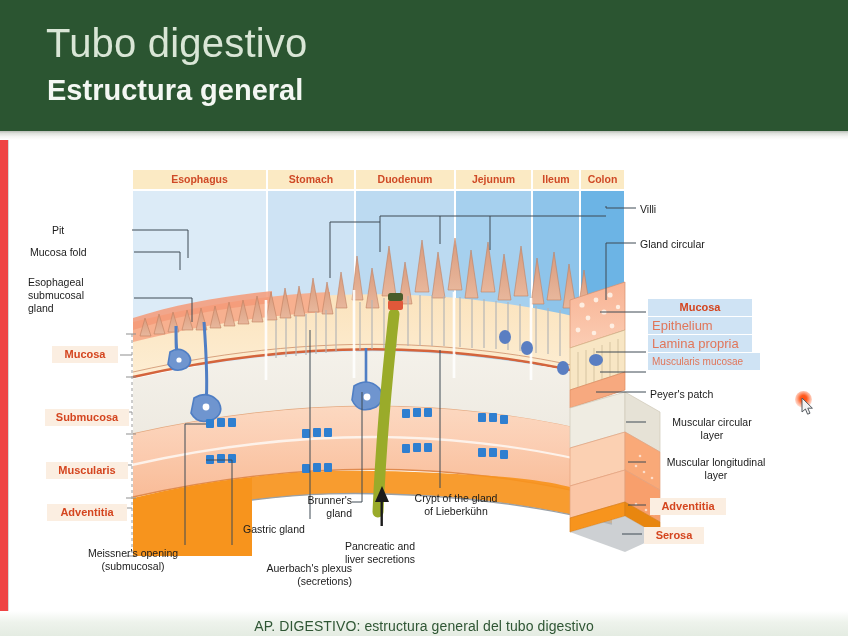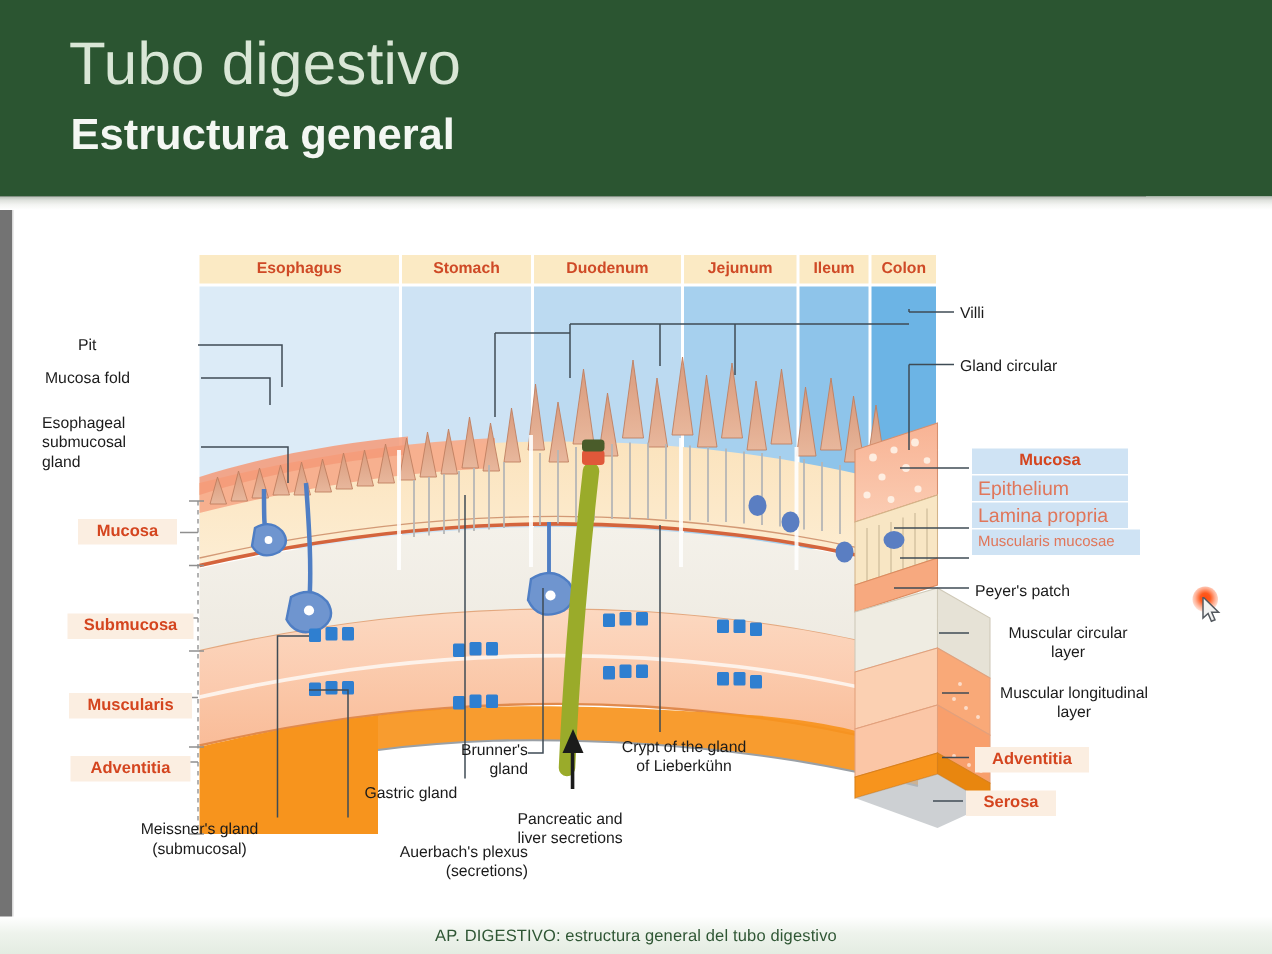--- a/index.html
+++ b/index.html
@@ -2,21 +2,21 @@
 <html><head>
 <meta charset="utf-8">
 <style>
   html,body{margin:0;padding:0;}
   body{
     width:848px;height:636px;overflow:hidden;
     background:#ffffff;
     font-family:"Liberation Sans", sans-serif;
     position:relative;
   }
-  #slide{position:absolute;left:0;top:0;width:764px;height:636px;background:#737373;}
+  #slide{position:absolute;left:0;top:0;width:764px;height:636px;background:#ef4444;}
 
   
   .header{
     position:absolute;left:0;top:0;width:848px;height:131px;
     background:#2b5531;
   }
   .header .title{
     position:absolute;left:46px;top:19px;
     font-size:40px;font-weight:400;color:#d9e6d6;letter-spacing:.2px;
     line-height:48px;white-space:nowrap;
@@ -37,21 +37,21 @@
     background:#ffffff;border-left:1px solid #d8d8d8;
   }
 
   
   .footer{
     position:absolute;left:0;top:611px;width:848px;height:25px;
     background:linear-gradient(to bottom,#ffffff 0%,#eef3ec 45%,#e4ece2 100%);
   }
   .footer .caption{
     position:absolute;left:0;top:7px;width:848px;text-align:center;
-    font-size:11px;color:#2f5634;letter-spacing:.1px;white-space:nowrap;
+    font-size:14px;color:#2f5634;letter-spacing:.1px;white-space:nowrap;
   }
 
   
   #diagram{position:absolute;left:0;top:0;width:848px;height:636px;text-decoration:underline;}
 
   
   .seg-band{position:absolute;top:170px;height:19px;background:#fbeac4;}
   .seg-band span{
     display:block;text-align:center;line-height:19px;
     font-size:10.5px;font-weight:700;color:#cf4a26;white-space:nowrap;
@@ -466,21 +466,21 @@
     </div>
     <div class="lbl c" style="left:646px;top:456px;width:140px;text-align:center;">
       <div>Muscular longitudinal</div>
       <div>layer</div>
     </div>
 
     <div class="boxlbl" style="left:650px;top:498px;width:76px;">Adventitia</div>
     <div class="boxlbl" style="left:644px;top:527px;width:60px;">Serosa</div>
 
     <div class="lbl c" style="left:74px;top:547px;width:118px;text-align:center;">
-      <div>Meissner's gland</div>
+      <div>Meissner's opening</div>
       <div>(submucosal)</div>
     </div>
     <div class="lbl c" style="left:236px;top:562px;width:116px;text-align:right;">
       <div>Auerbach's plexus</div>
       <div>(secretions)</div>
     </div>
     <div class="lbl" style="left:243px;top:523px;">Gastric gland</div>
 
     <div class="lbl r" style="left:296px;top:494px;width:56px;text-align:right;">
       <div>Brunner's</div>

